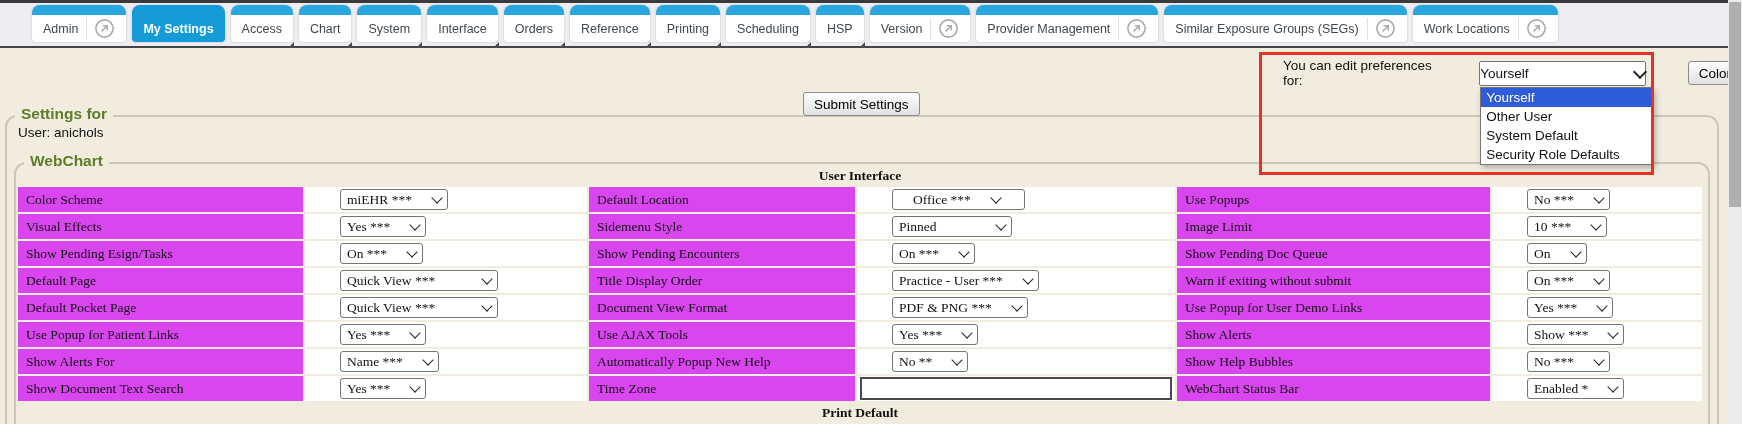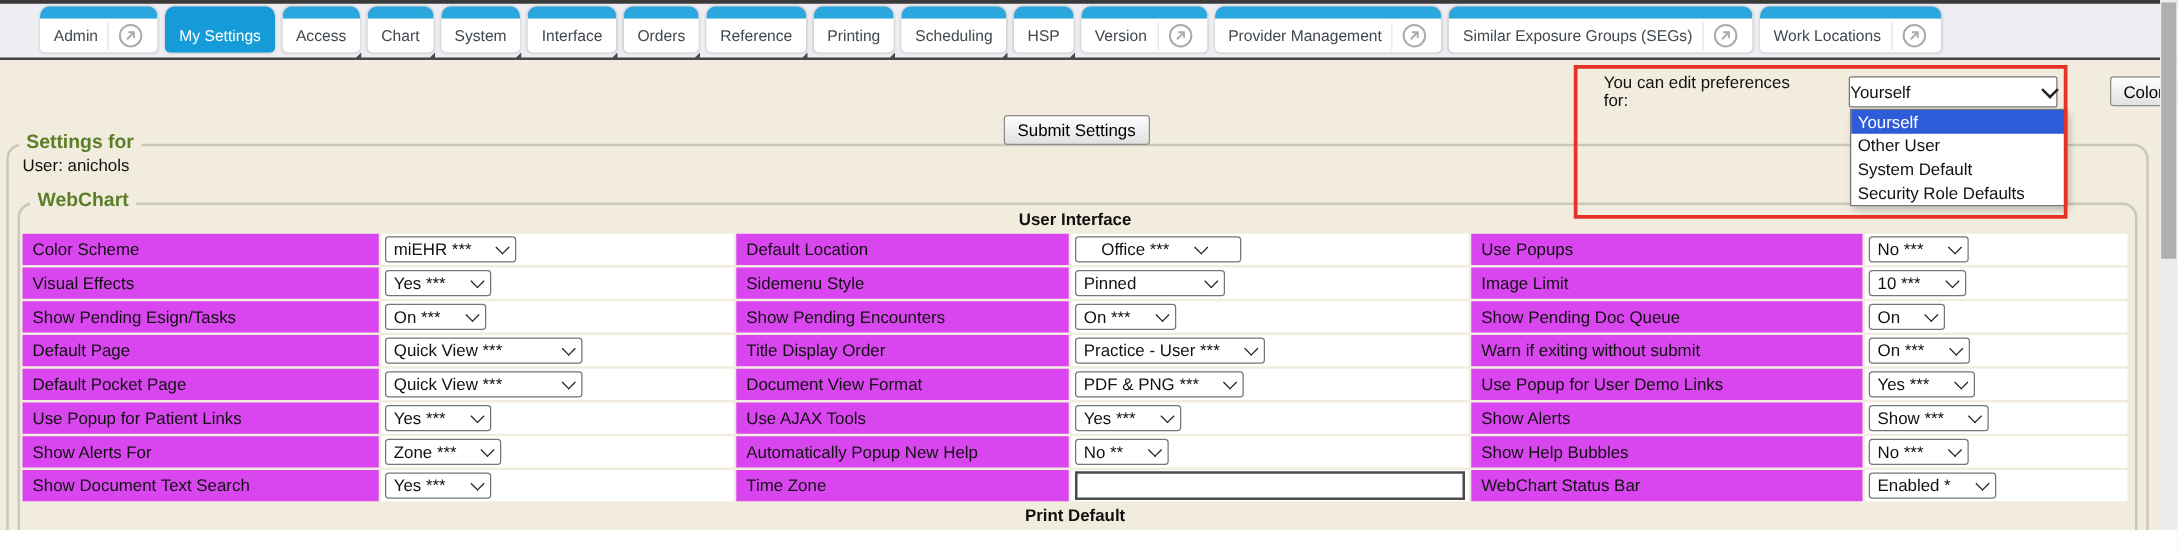--- a/index.html
+++ b/index.html
@@ -13,21 +13,21 @@
     background:#EDEDF2; border-top:3px solid #3A3A3A; border-bottom:2px solid #454545;
     display:flex; align-items:flex-end; gap:6px; padding:0 0 4px 32px;
   }
   .tab {
     position:relative; box-sizing:border-box; height:37px; flex:0 0 auto;
     border-top:10px solid #29A7DE; border-radius:8px 8px 4px 4px;
     background:#fff; display:flex; align-items:center; padding:0 11px;
     font-size:12.5px; color:#41484E; white-space:nowrap; cursor:pointer;
     box-shadow:0 0 2px rgba(110,120,130,.45);
   }
-  .tab.active { background:#159BD7; border-top-color:#159BD7; color:#fff; font-weight:normal; }
+  .tab.active { background:#159BD7; border-top-color:#159BD7; color:#fff; font-weight:bold; }
   .tab .ext {
     display:flex; align-items:center; margin-left:8px; padding-left:7px;
     border-left:1px solid #E3E3E3; height:22px;
   }
   .tab .caret {
     position:absolute; right:-1px; bottom:-6px; width:0; height:0;
     border-bottom:6px solid #4A4A4A; border-left:6px solid transparent;
   }
   
   .btn {
@@ -61,28 +61,28 @@
   .fs-outer { left:5px; top:115px; width:1710px; height:520px; }
   .fs-inner { left:14px; top:162px; width:1692px; height:480px; }
   .legend { position:absolute; top:-12px; left:8px; background:#F1ECDE; padding:0 6px;
     color:#5C7E27; font-weight:bold; font-size:15.5px; white-space:nowrap; }
   .user-line { position:absolute; left:18px; top:125px; font-size:13.5px; z-index:2; }
   
   .settings-table {
     position:absolute; left:16px; top:164px; width:1688px; z-index:3;
     border-collapse:separate; border-spacing:2px; font-size:13.5px; table-layout:fixed;
   }
-  .settings-table td { height:25px; box-sizing:border-box; overflow:hidden; }
+  .settings-table td { height:25px; box-sizing:border-box; overflow:hidden;font-family:Liberation Serif, serif; }
   td.lbl { background:#d946ef; padding:2px 8px; }
   td.val { background:#fff; padding:1px 3px; }
   tr.sec-header td { background:transparent; text-align:center; font-weight:bold; height:19px; padding:0; }
   .select {
     display:inline-flex; align-items:center; gap:21px; box-sizing:border-box; height:21px;
     background:#fff; border:1px solid #757575; border-radius:3px; padding:1px 6px;
-    white-space:nowrap; cursor:pointer;
+    white-space:nowrap; cursor:pointer;margin-left:32px;
   }
   tr:nth-child(2) td:nth-child(4) .select { width:133px; justify-content:flex-start;padding-left:20px; }
   tr:nth-child(3) td:nth-child(4) .select { width:120px; justify-content:space-between; }
   tr:nth-child(5) td:nth-child(2) .select,
   tr:nth-child(6) td:nth-child(2) .select { width:158px; justify-content:space-between; }
   .textbox { width:100%; height:23px; box-sizing:border-box; background:#fff; border:2px solid #4A4A4A; }
   
   .scroll-track { position:absolute; right:0; top:0; width:14px; height:444px; background:#ECECEC; z-index:60; }
   .scroll-thumb { position:absolute; left:1px; top:2px; width:12px; height:205px; background:#AFAFAF; }
 </style>
@@ -316,21 +316,21 @@
             </span></td>
           <td class="lbl">Show Alerts</td>
           <td class="val"><span class="select">
               <span>Show ***</span>
               <span class="chev"></span>
             </span></td>
         </tr>
         <tr>
           <td class="lbl">Show Alerts For</td>
           <td class="val"><span class="select">
-              <span>Zone ***</span>
+              <span>Name ***</span>
               <span class="chev"></span>
             </span></td>
           <td class="lbl">Automatically Popup New Help</td>
           <td class="val"><span class="select">
               <span>No **</span>
               <span class="chev"></span>
             </span></td>
           <td class="lbl">Show Help Bubbles</td>
           <td class="val"><span class="select">
               <span>No ***</span>

